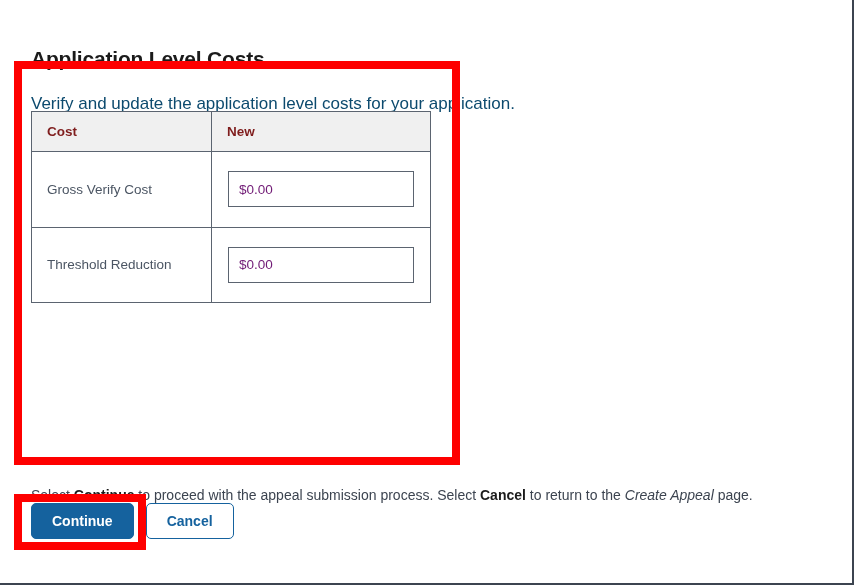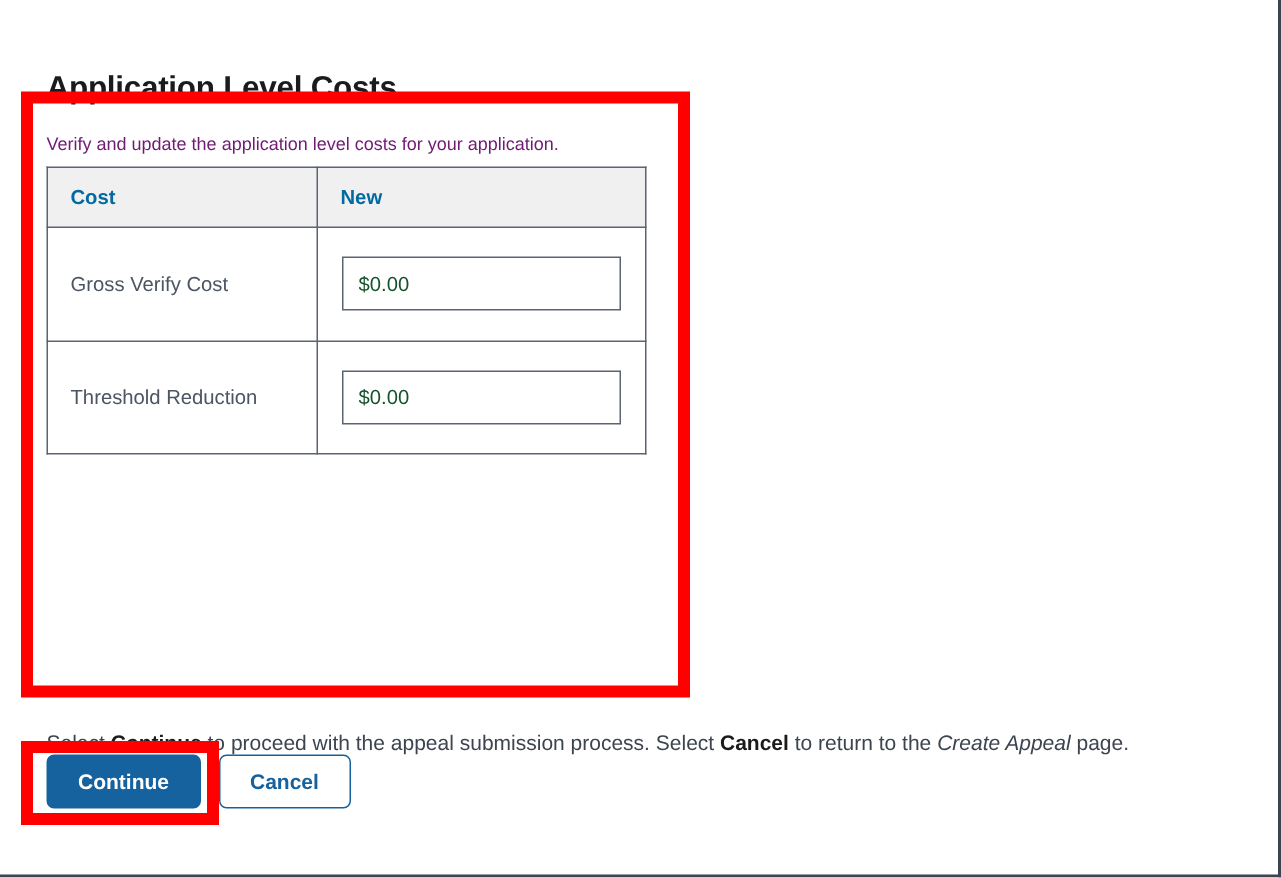--- a/index.html
+++ b/index.html
@@ -42,22 +42,22 @@
     font-size: 21px;
     font-weight: bold;
     letter-spacing: -0.2px;
     color: #1b1b1b;
     white-space: nowrap;
   }
   .intro-text {
     position: absolute;
     left: 31px;
     top: 77px;
-    font-size: 12px;
-    color: #701a75;
+    font-size: 17px;
+    color: #0c4a6e;
     white-space: nowrap;
   }
   
   .cost-table {
     position: absolute;
     left: 31px;
     top: 111px;
     width: 399px;
     border-collapse: collapse;
     table-layout: fixed;
@@ -67,21 +67,21 @@
   .cost-table td {
     border: 1px solid #5b6470;
     text-align: left;
     vertical-align: middle;
     box-sizing: border-box;
   }
   .cost-table th {
     background: #f0f0f0;
     font-size: 13.5px;
     font-weight: bold;
-    color: #0369a1;
+    color: #7f1d1d;
     height: 40px;
     padding: 0 15px;
   }
   .col-cost { width: 180px; }
   .col-new  { width: 219px; }
   .cost-table td {
     height: 75.5px;
     padding: 0 15px;
     font-size: 13.5px;
     color: #4b5563;
@@ -91,21 +91,21 @@
   }
   .money-input {
     width: 186px;
     height: 36px;
     box-sizing: border-box;
     border: 1px solid #5b6470;
     border-radius: 0;
     background: #ffffff;
     font-family: "Liberation Sans", sans-serif;
     font-size: 13.5px;
-    color: #14532d;
+    color: #701a75;
     padding: 15px 10px;
     outline: none;
   }
   .money-input::placeholder {
     color: #5c6470;
     opacity: 1;
   }
   
   .helper-text {
     position: absolute;

